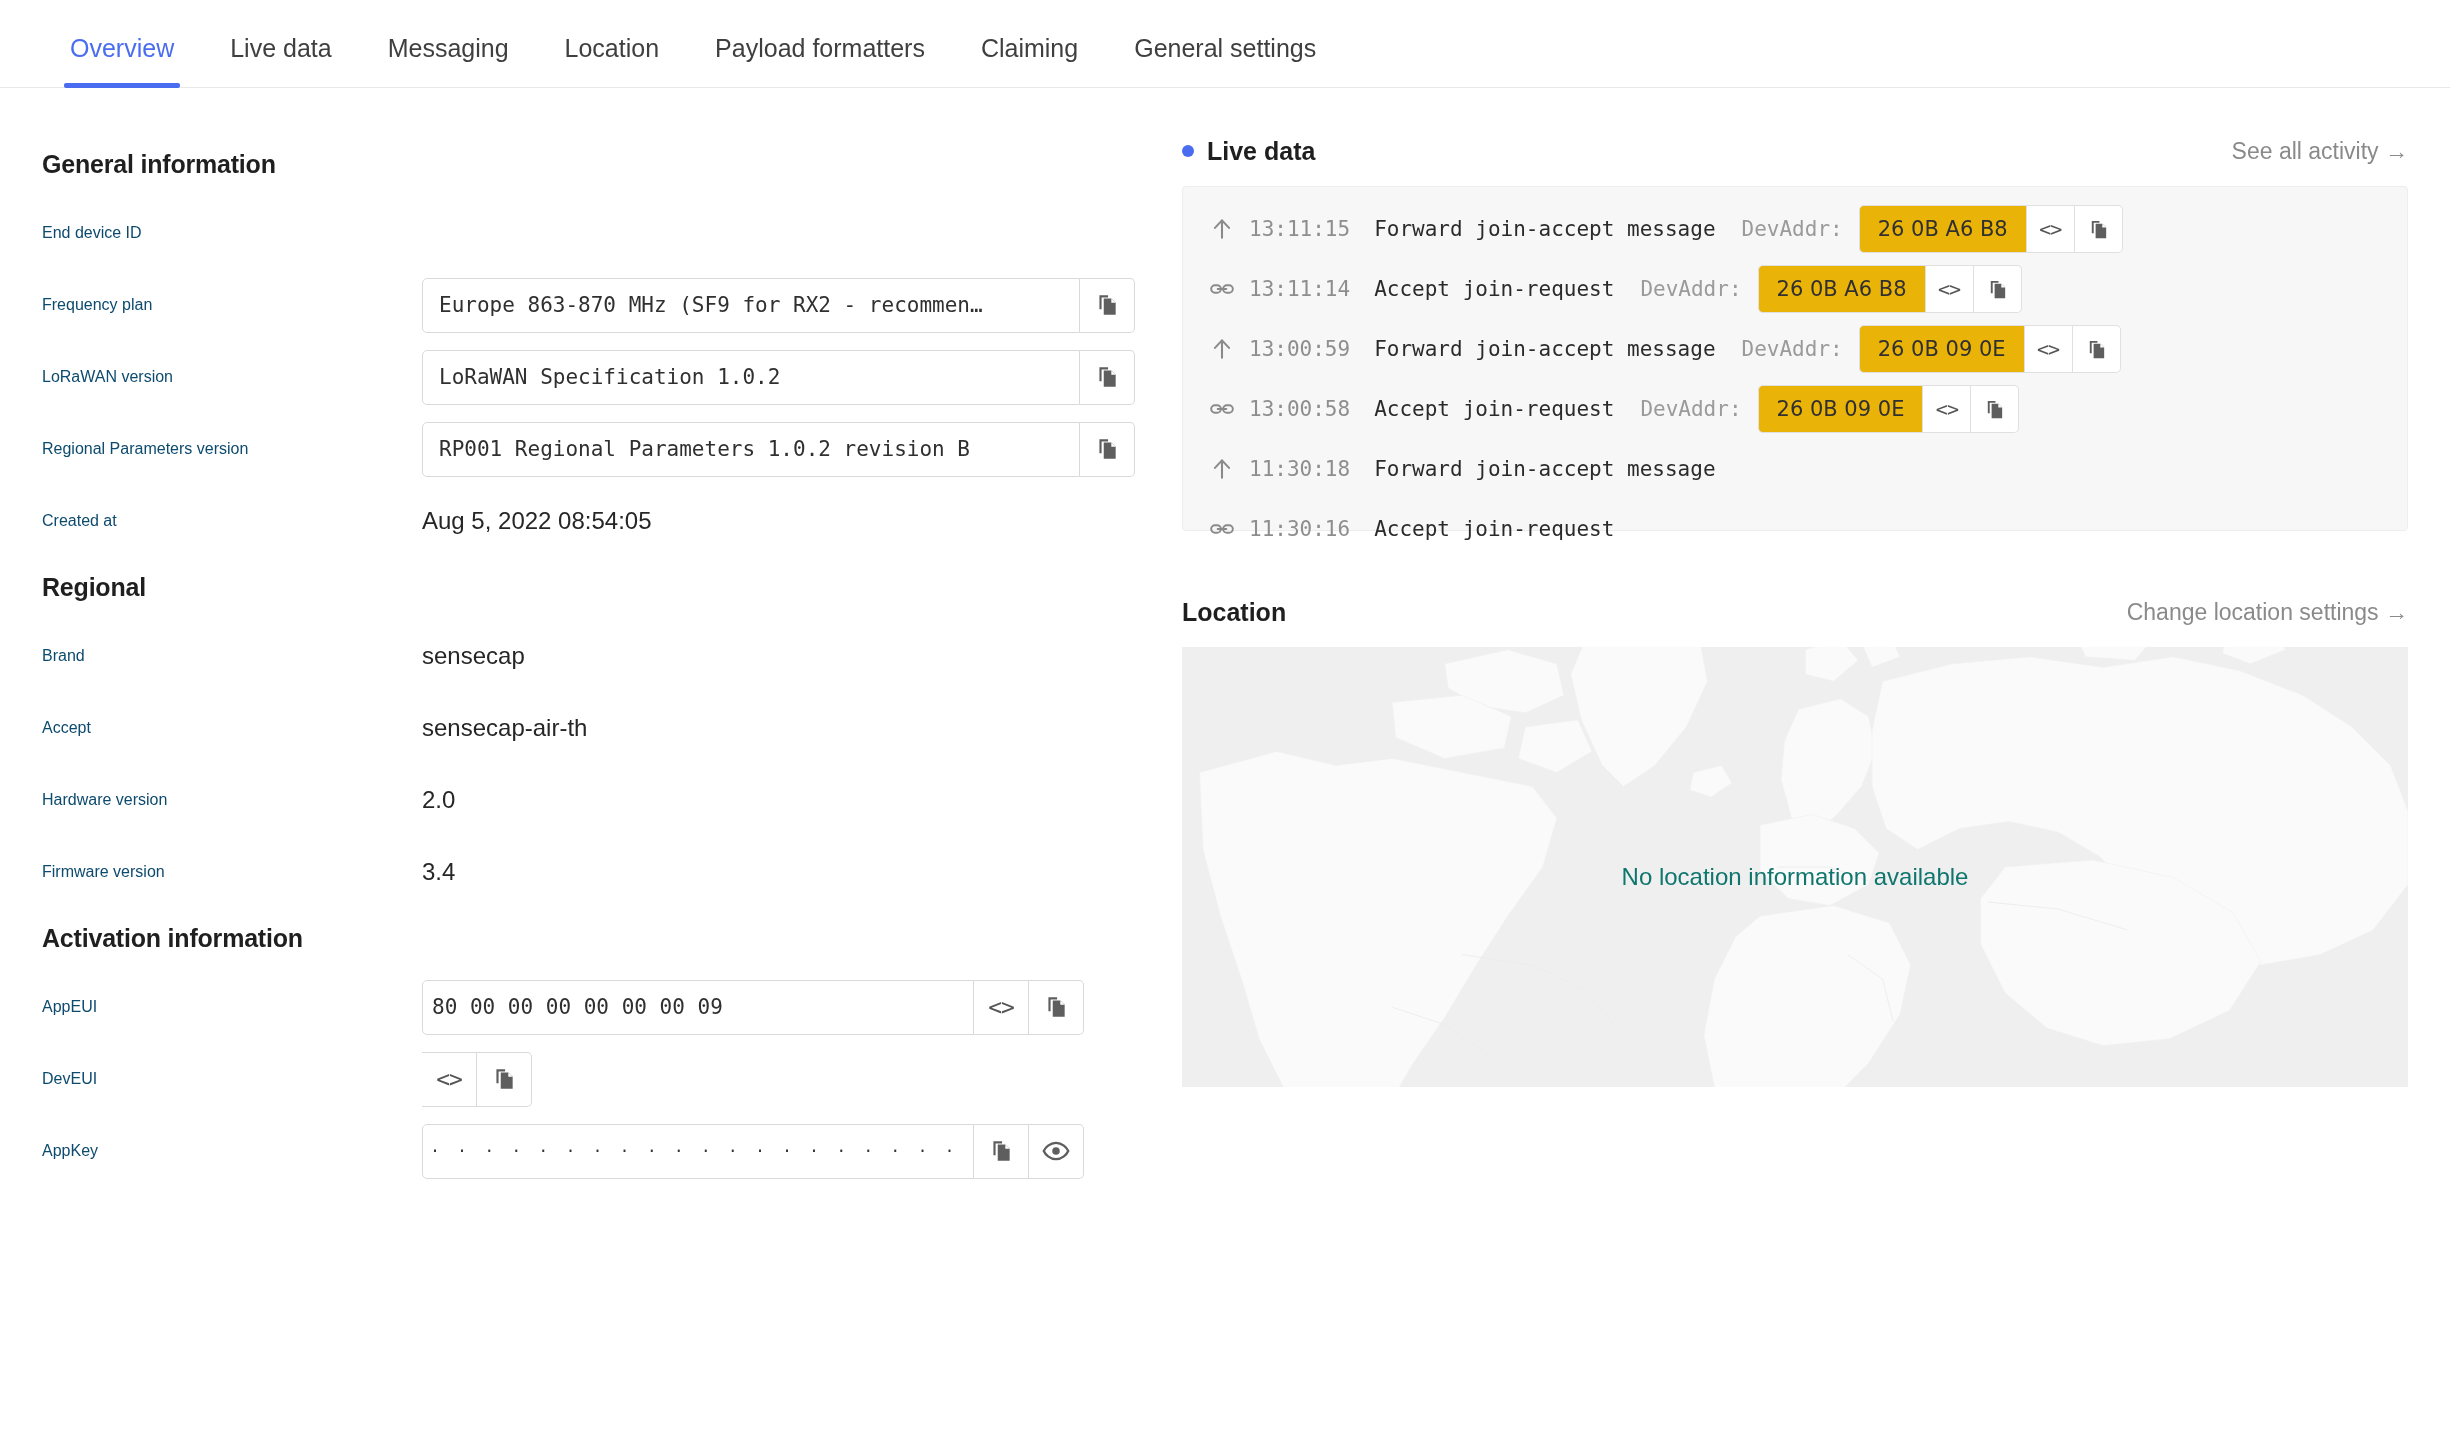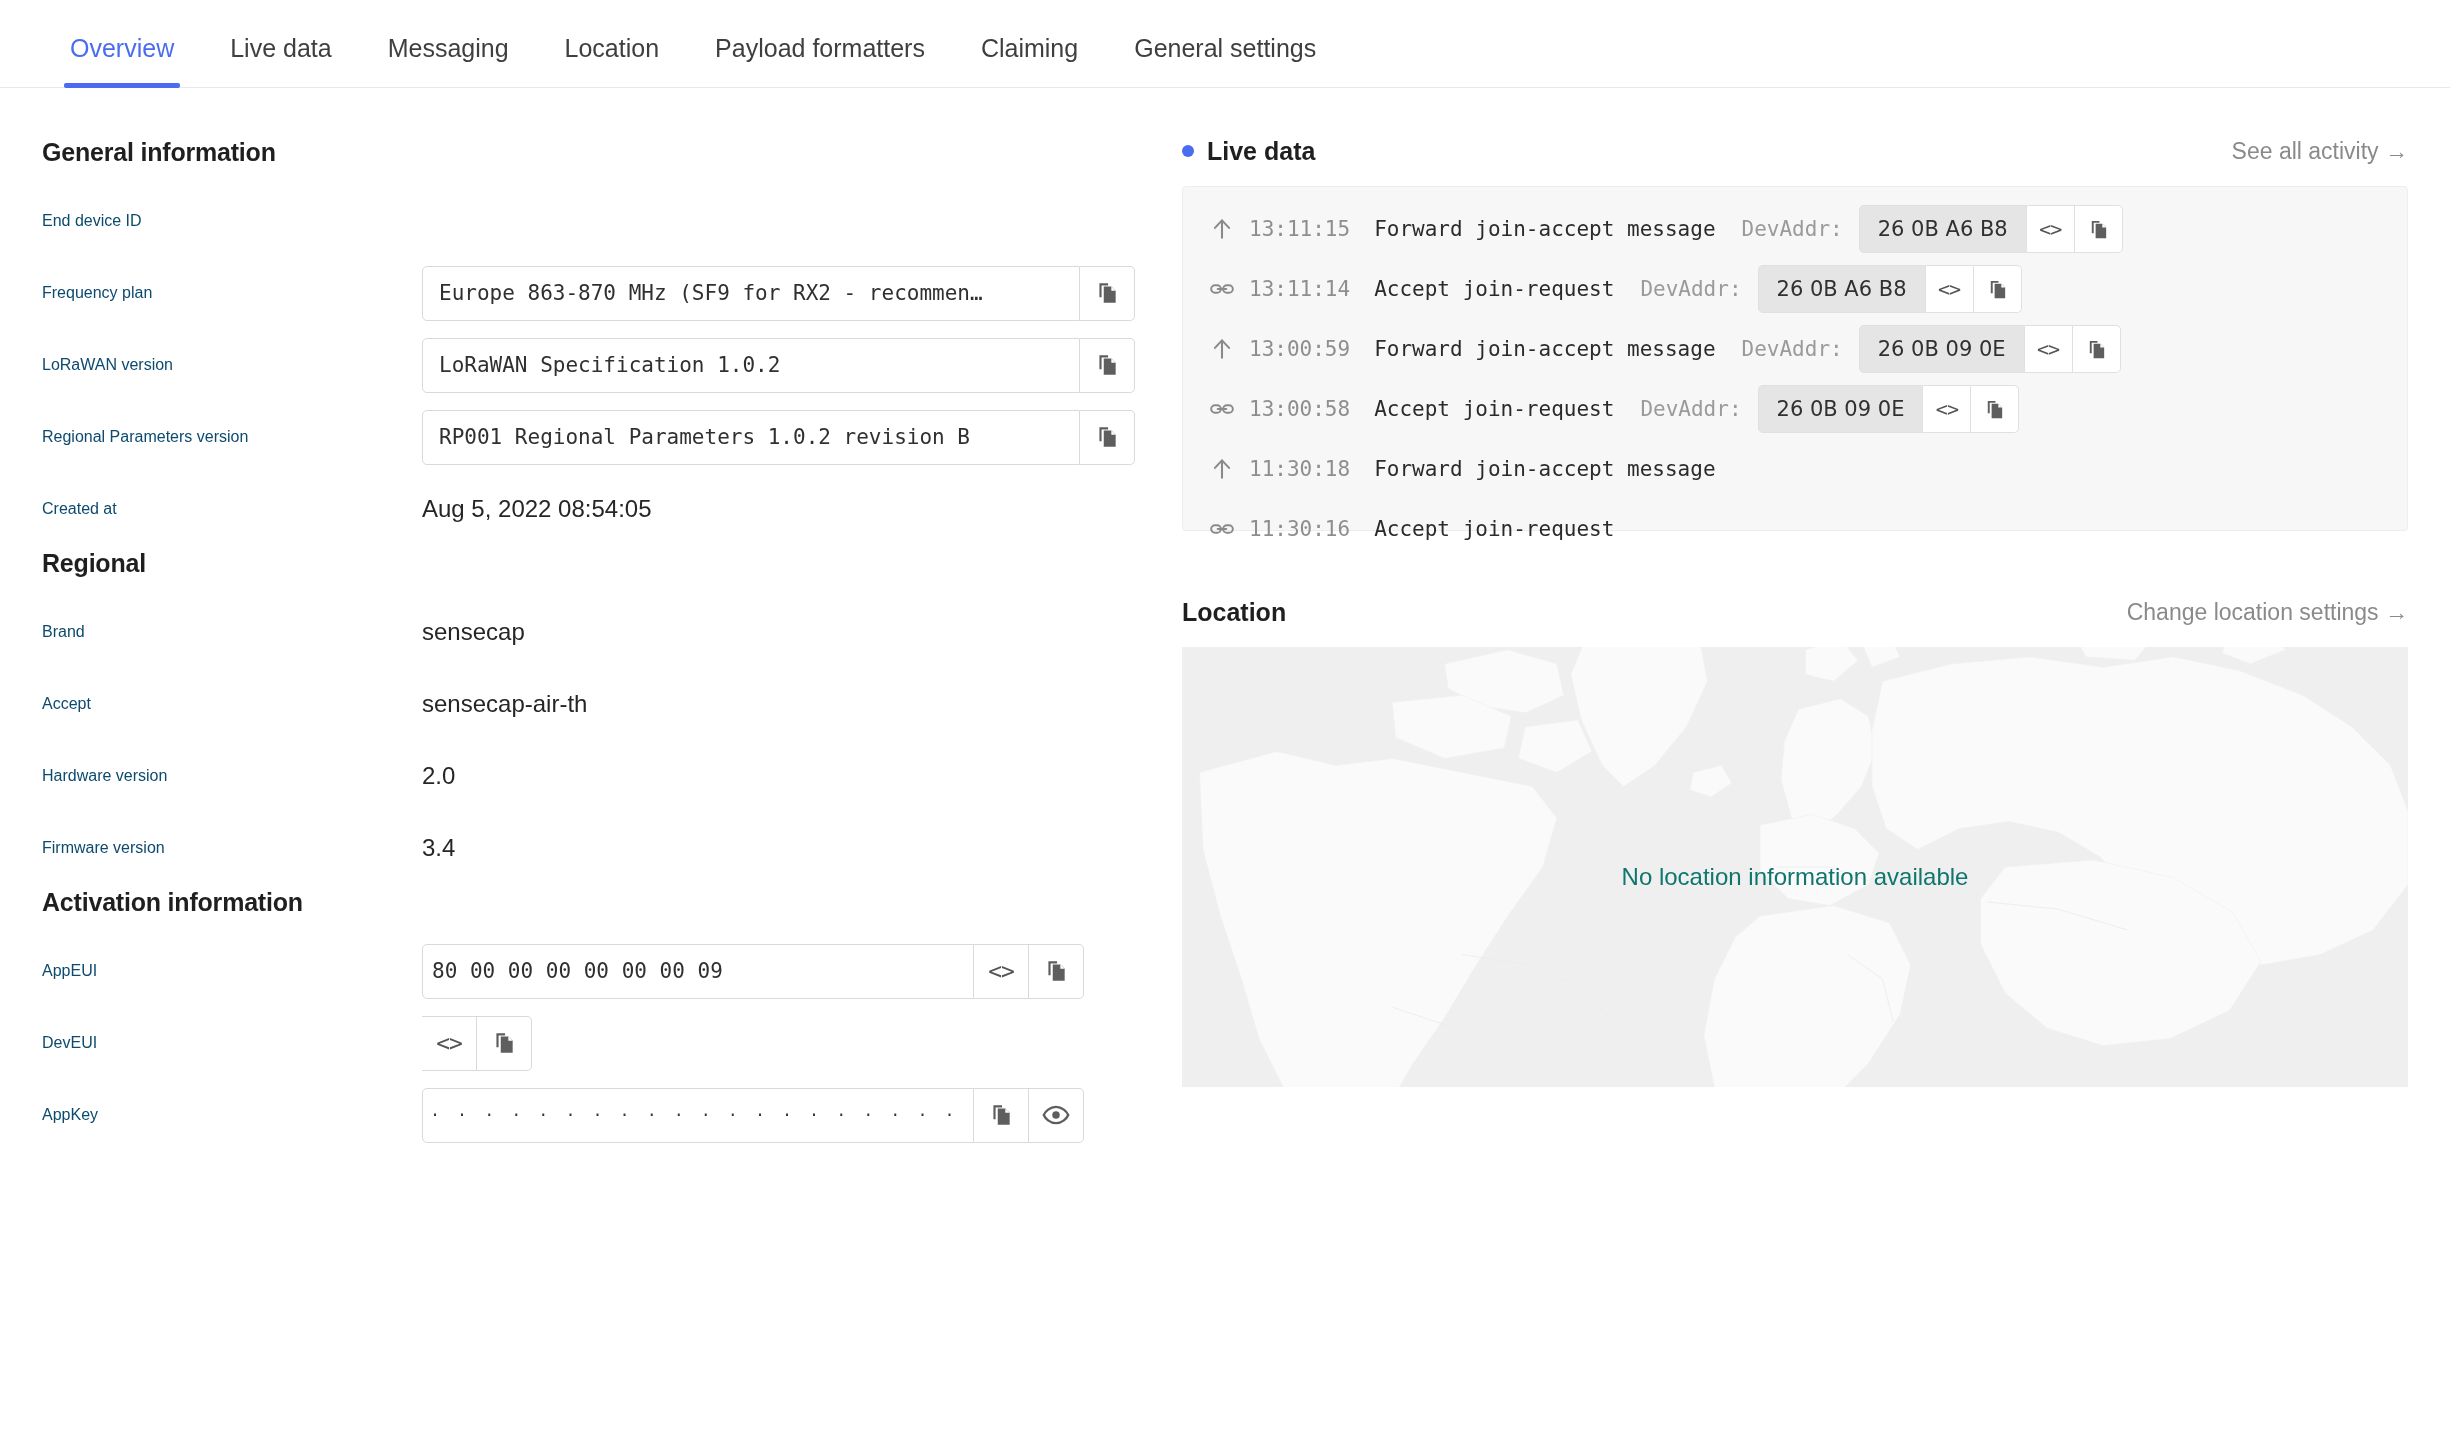--- a/index.html
+++ b/index.html
@@ -53,21 +53,21 @@
   }
   .col-right {
     width: 1290px;
     padding: 46px 42px 0 22px;
   }
 
   h2.section {
     font-size: 25px;
     font-weight: bold;
     color: #1f1f1f;
-    margin: 4px 0 18px 0;
+    margin: 16px 0 18px 0;
     letter-spacing: -0.2px;
   }
   .section-gap-hw { margin-top: 62px; }
   .section-gap-act { margin-top: 62px; }
 
   
   .field {
     display: flex;
     align-items: center;
     height: 72px;
@@ -203,21 +203,21 @@
     white-space: nowrap;
   }
   .lr-valgroup {
     display: flex;
     align-items: stretch;
     height: 48px;
   }
   .lr-val {
     border: 1px solid #e0e0e0;
     border-radius: 5px 0 0 5px;
-    background: #e5e5e5;
+    background: #eab308;
     display: flex;
     align-items: center;
     padding: 0 18px;
     font-family: "DejaVu Sans", sans-serif;
     font-size: 21px;
     color: #303030;
     white-space: nowrap;
   }
   .lr-btn {
     width: 48px; flex: 0 0 48px;

